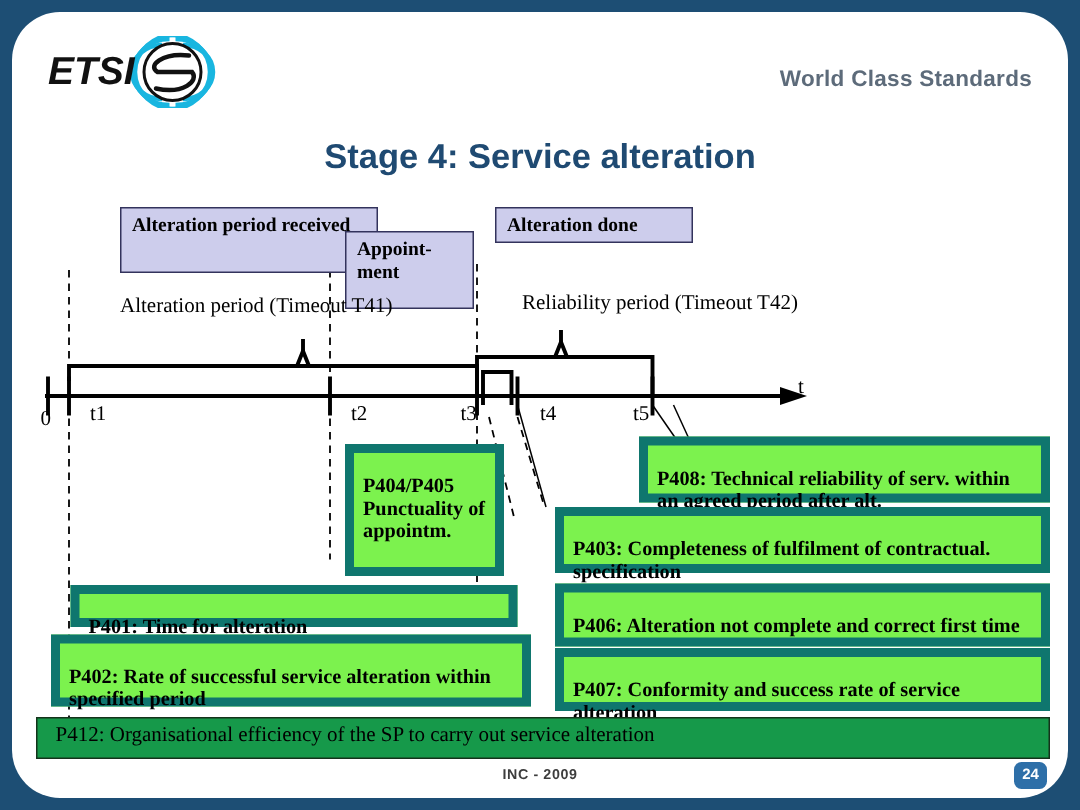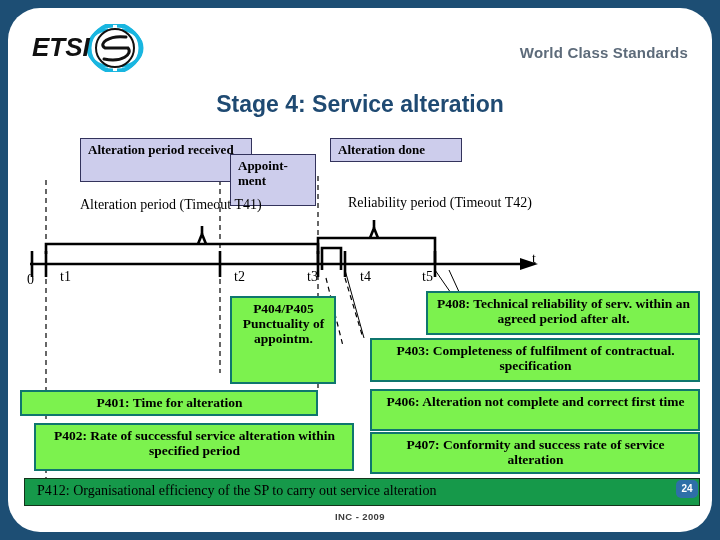--- a/index.html
+++ b/index.html
@@ -47,24 +47,23 @@
     line-height:1.12;
   }
   .lav{
     background:#cdcdec;
     border:1px solid #33335c;
     font-size:13px;
     padding:4px 6px 3px 7px;
   }
   .grn{
     background:#7cf24e;
-    border:2px solid #0f766e;
+    border:6px solid #0f766e;
     font-size:13.5px;
-    padding:3px 5px 2px 6px;
-    text-align:center;
+    padding:14px 5px 2px 6px;
   }
   .lbl{
     position:absolute;
     font-family:"Liberation Serif", serif;
     font-size:14px;
     color:#000;
     white-space:nowrap;
   }
   .tick-lbl{
     position:absolute;
@@ -85,21 +84,21 @@
     font-size:14px;
     padding:4px 0 0 12px;
   }
   #footer{
     position:absolute;left:0;top:503px;width:704px;text-align:center;
     font-size:9.5px;font-weight:bold;color:#3d3d3d;
     font-family:"Liberation Sans", sans-serif;
     letter-spacing:.4px;
   }
   #pagebadge{
-    position:absolute;left:668px;top:472px;
+    position:absolute;left:668px;top:500px;
     width:22px;height:18px;border-radius:5px;
     background:#2e6fa8;color:#fff;
     font-size:10px;font-weight:bold;
     font-family:"Liberation Sans", sans-serif;
     text-align:center;line-height:18px;
   }
 </style>
 </head>
 <body>
 
@@ -199,21 +198,21 @@
   <div class="box grn" style="left:222px;top:288px;width:106px;height:88px;">P404/P405 Punctuality of appointm.</div>
 
   <div class="box grn" style="left:418px;top:283px;width:274px;height:44px;">P408: Technical reliability of serv. within an agreed period after alt.</div>
 
   <div class="box grn" style="left:362px;top:330px;width:330px;height:44px;">P403: Completeness of fulfilment of contractual. specification</div>
 
   <div class="box grn" style="left:362px;top:381px;width:330px;height:42px;">P406: Alteration not complete and correct first time</div>
 
   <div class="box grn" style="left:362px;top:424px;width:330px;height:42px;">P407: Conformity and success rate of service alteration</div>
 
-  <div class="box grn" style="left:12px;top:382px;width:298px;height:26px;">P401: Time for alteration</div>
+  <div class="box grn" style="left:39px;top:382px;width:298px;height:26px;">P401: Time for alteration</div>
 
   <div class="box grn" style="left:26px;top:415px;width:320px;height:48px;">P402: Rate of successful service alteration within specified period</div>
 
   <div id="p412">P412: Organisational efficiency of the SP  to carry out service alteration</div>
 
   <div id="footer">INC - 2009</div>
   <div id="pagebadge">24</div>
 
 </div>
 

